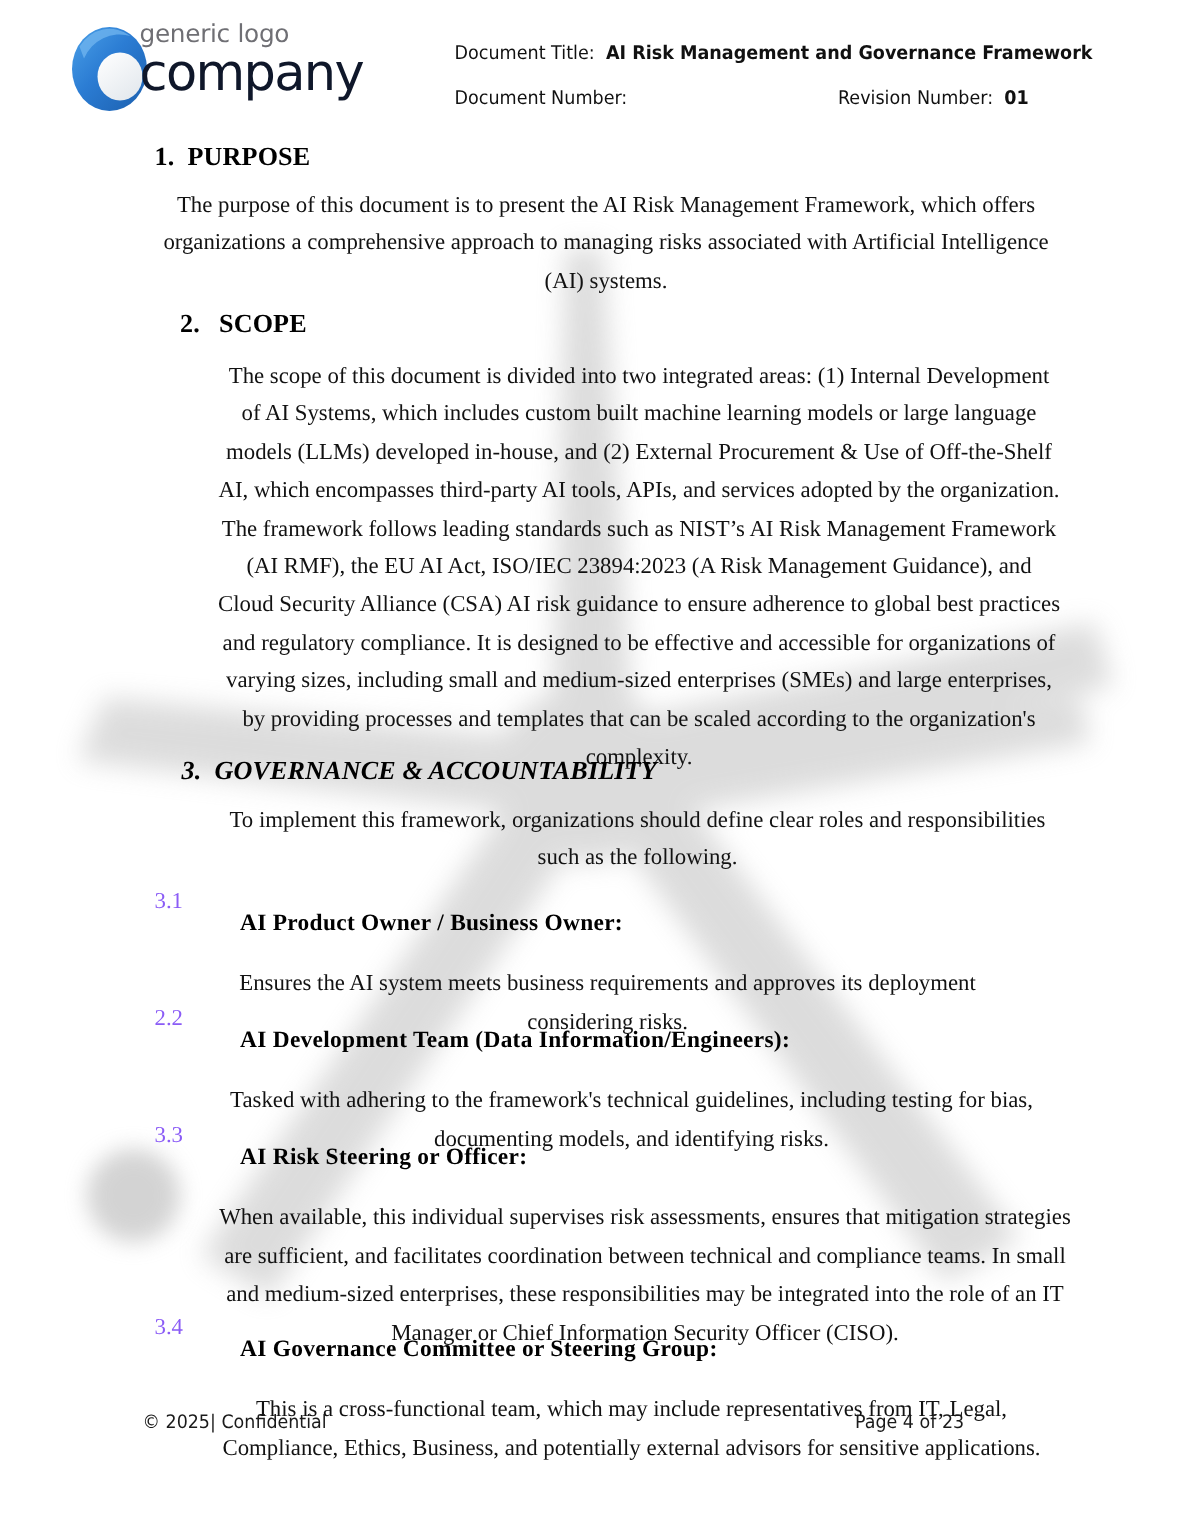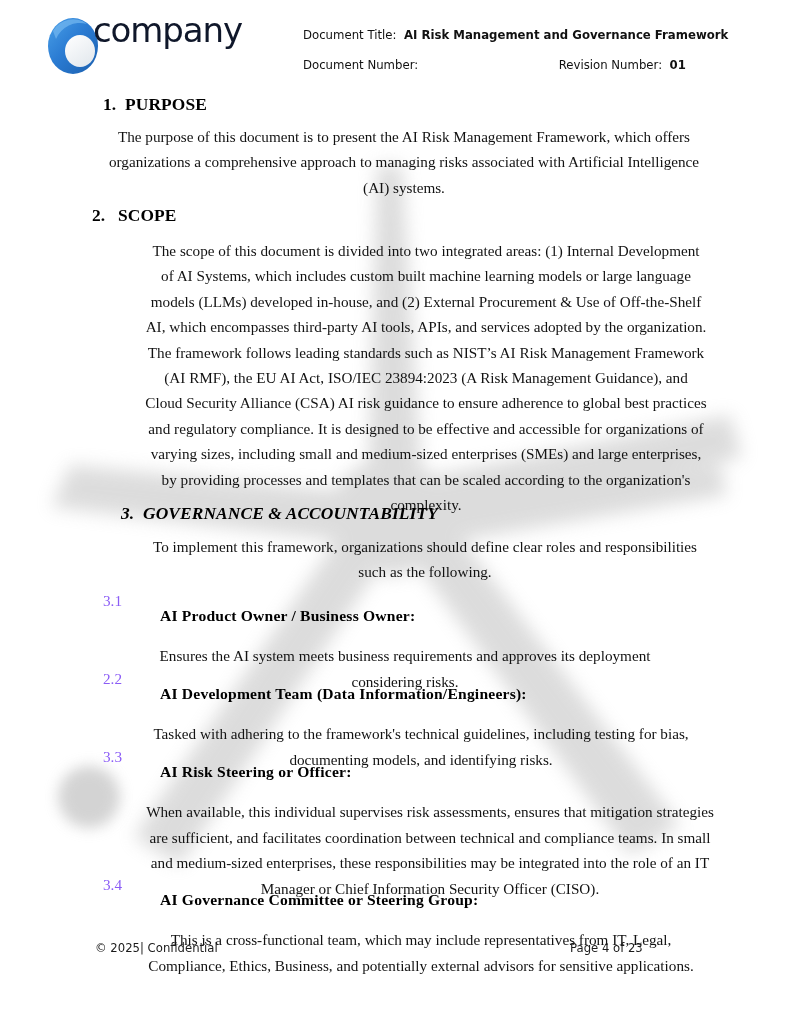--- a/index.html
+++ b/index.html
@@ -258,20 +258,21 @@
           <linearGradient id="lgB" x1="0" y1="0" x2="0.7" y2="1">
             <stop offset="0%" stop-color="#ffffff"></stop>
             <stop offset="100%" stop-color="#e4e9ee"></stop>
           </linearGradient>
         </defs>
         <ellipse cx="26" cy="29" rx="25" ry="28" fill="url(#lgA)"></ellipse>
         <ellipse cx="33" cy="34" rx="15" ry="16" fill="url(#lgB)"></ellipse>
         <path d="M6 14 A24 26 0 0 1 40 7 A26 27 0 0 0 9 22 Z" fill="#72b6ef" opacity="0.75"></path>
       </svg>
       <div id="logo-text">
+        <div class="logo-line-top">generic logo</div>
         <div class="logo-line-bottom">company</div>
       </div>
     </div>
 
     <div id="header-fields">
       <div class="hdr-row">
         <span class="hdr-label">Document Title:</span>
         <span>&nbsp;</span><span class="hdr-value">AI Risk Management and Governance Framework</span>
       </div>
       <div class="hdr-row">
@@ -291,21 +292,21 @@
     <div class="block" style="left:103px; top:4px; width:602px;">
       <div class="h1-heading">
         <span class="h1-num">1.</span><span>PURPOSE</span>
       </div>
     </div>
 
     <div class="block" style="left:103px; top:36px; width:602px;">
       <p class="para">The purpose of this document is to present the AI Risk Management Framework, which offers organizations a comprehensive approach to managing risks associated with Artificial Intelligence (AI) systems.</p>
     </div>
 
-    <div class="block" style="left:92px; top:115px; width:602px;">
+    <div class="block" style="left:120px; top:115px; width:602px;">
       <div class="h1-heading">
         <span class="h1-num-wide">2.</span><span>SCOPE</span>
       </div>
     </div>
 
     <div class="block" style="left:145px; top:150px; width:562px;">
       <p class="para">The scope of this document is divided into two integrated areas: (1) Internal Development of AI Systems, which includes custom built machine learning models or large language models (LLMs) developed in-house, and (2) External Procurement &amp; Use of Off-the-Shelf AI, which encompasses third-party AI tools, APIs, and services adopted by the organization. The framework follows leading standards such as NIST’s AI Risk Management Framework (AI RMF), the EU AI Act, ISO/IEC 23894:2023 (A Risk Management Guidance), and Cloud Security Alliance (CSA) AI risk guidance to ensure adherence to global best practices and regulatory compliance. It is designed to be effective and accessible for organizations of varying sizes, including small and medium-sized enterprises (SMEs) and large enterprises, by providing processes and templates that can be scaled according to the organization's complexity.</p>
     </div>
 
     <div class="block" style="left:121px; top:413px; width:602px;font-style:italic;">

